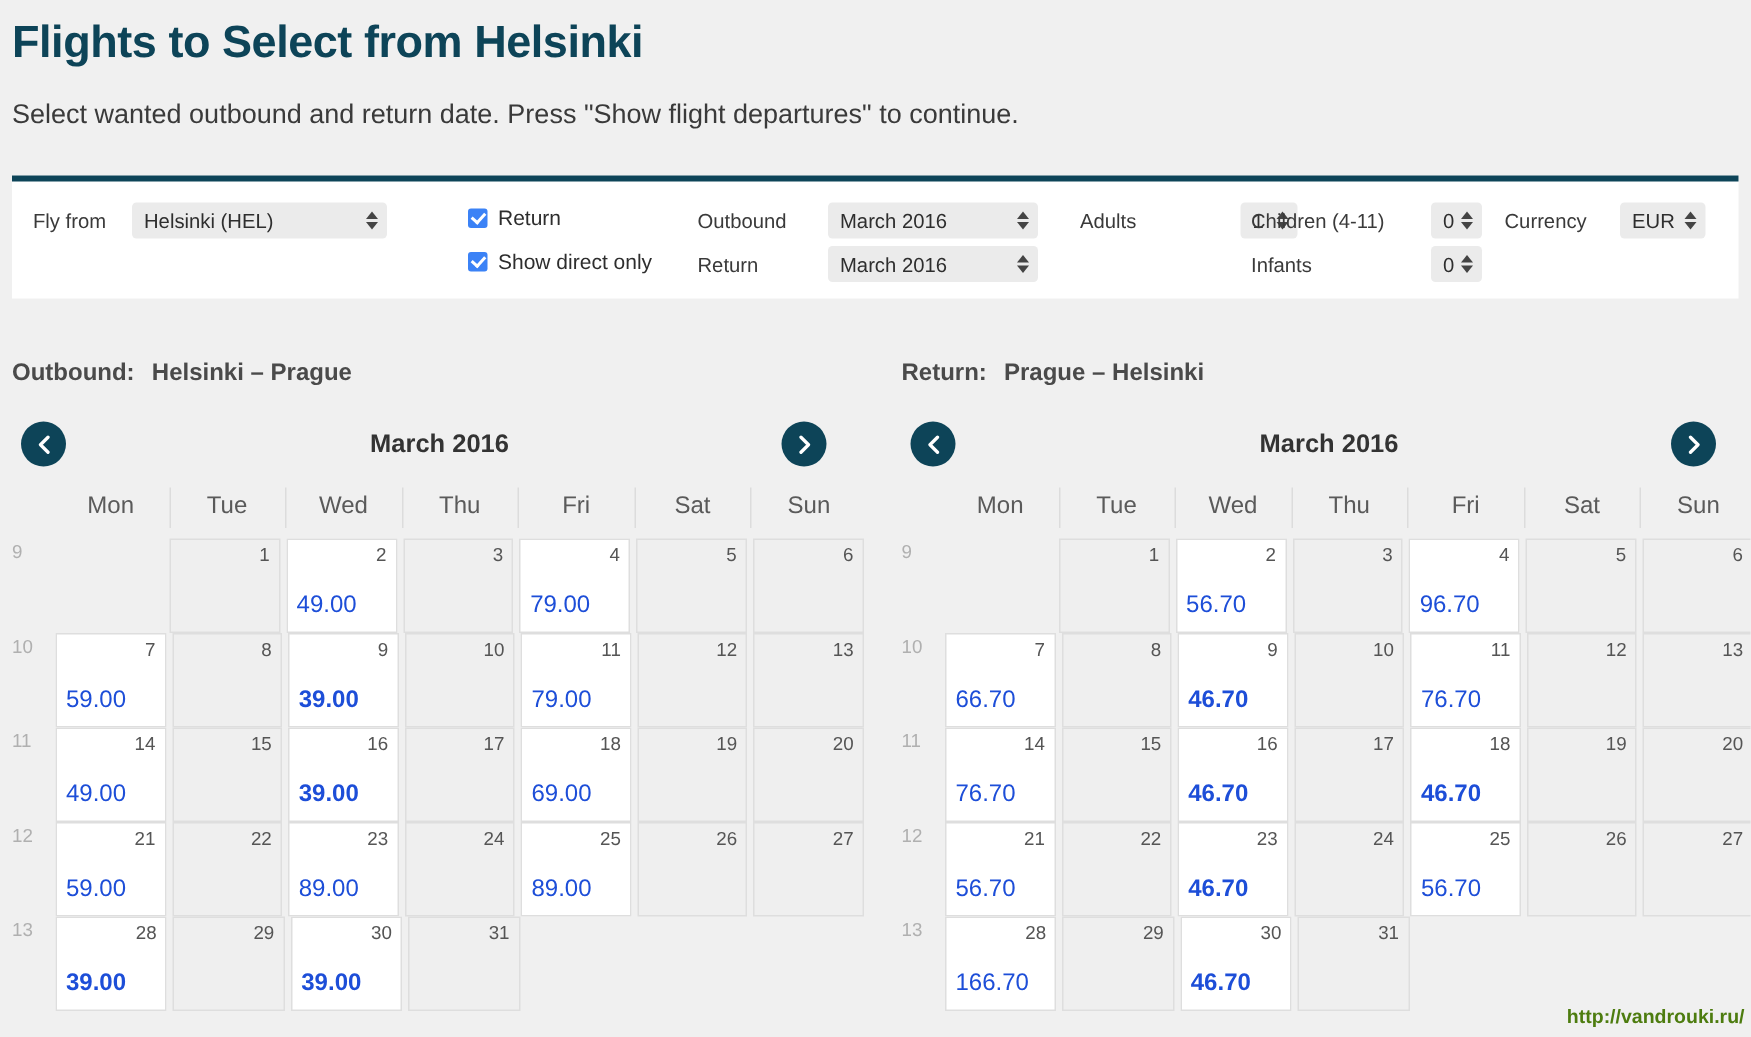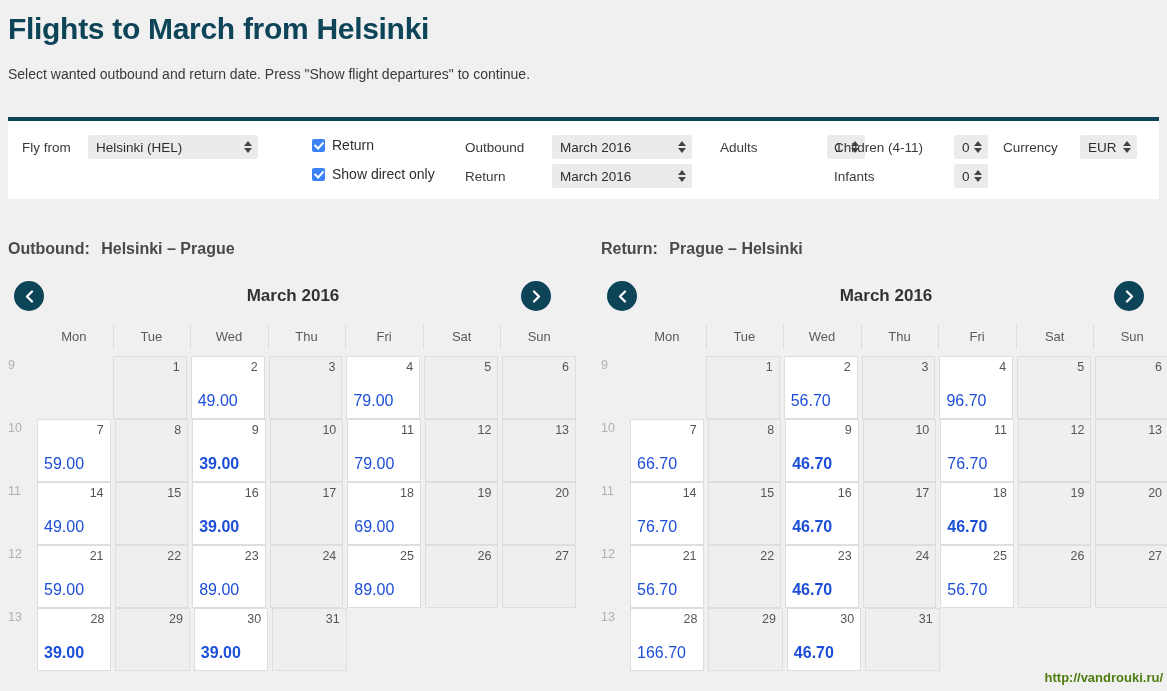--- a/index.html
+++ b/index.html
@@ -13,21 +13,21 @@
   .page { position: relative; width: 1167px; height: 691px; }
 
   
   .page-title {
     position: absolute; left: 8px; top: 12px;
     font-size: 30px; font-weight: bold; color: #0d4458;
     letter-spacing: -0.3px;
   }
   .page-subtitle {
     position: absolute; left: 8px; top: 66px;
-    font-size: 14px; color: #3a3a3a;
+    font-size: 18px; color: #3a3a3a;
   }
 
   
   .form-panel {
     position: absolute; left: 8px; top: 117px;
     width: 1151px; height: 82px;
     background: #ffffff;
     border-top: 4px solid #0d4458;
   }
   .form-row { position: absolute; display: flex; align-items: center; }
@@ -81,21 +81,21 @@
     width: 30px; height: 30px; border-radius: 50%;
     background: #0d4458; cursor: pointer;
     display: flex; align-items: center; justify-content: center;
   }
   .navbtn.prev { left: 6px; }
   .navbtn.next { right: 27px; }
   .navbtn svg { display: block; }
 
   .wk-head { display: flex; margin-top: 6px; padding-left: 27px; }
   .wk-head .wd {
-    flex: 1; text-align: center; font-size: 13px; color: #5a5a5a;
+    flex: 1; text-align: center; font-size: 16px; color: #5a5a5a;
     padding: 6px 0 9px; position: relative;
   }
   .wk-head .wd + .wd::before {
     content: ""; position: absolute; left: 0; top: 2px; bottom: 4px;
     width: 1px; background: #dcdcdc;
   }
 
   .cal-body { margin-top: 3px; }
   .cal-week { display: flex; align-items: stretch; height: 63px; }
   .wknum {
@@ -122,21 +122,21 @@
   .watermark {
     position: absolute; right: 4px; bottom: 6px;
     font-size: 13px; color: #4d7c0f; font-weight: bold;
   }
 </style>
 </head>
 <body>
 
 <div class="page">
 
-  <div class="page-title">Flights to March from Helsinki</div>
+  <div class="page-title">Flights to Select from Helsinki</div>
   <div class="page-subtitle">Select wanted outbound and return date. Press "Show flight departures" to continue.</div>
 
   <div class="form-panel">
 
     <div class="form-row" style="left:14px; top:14px;">
       <span class="lbl" style="width:66px;">Fly from</span>
       <div class="select-box" style="width:170px;">
         <span class="val">Helsinki (HEL)</span>
         <span class="spin">
             <i class="up"></i>

